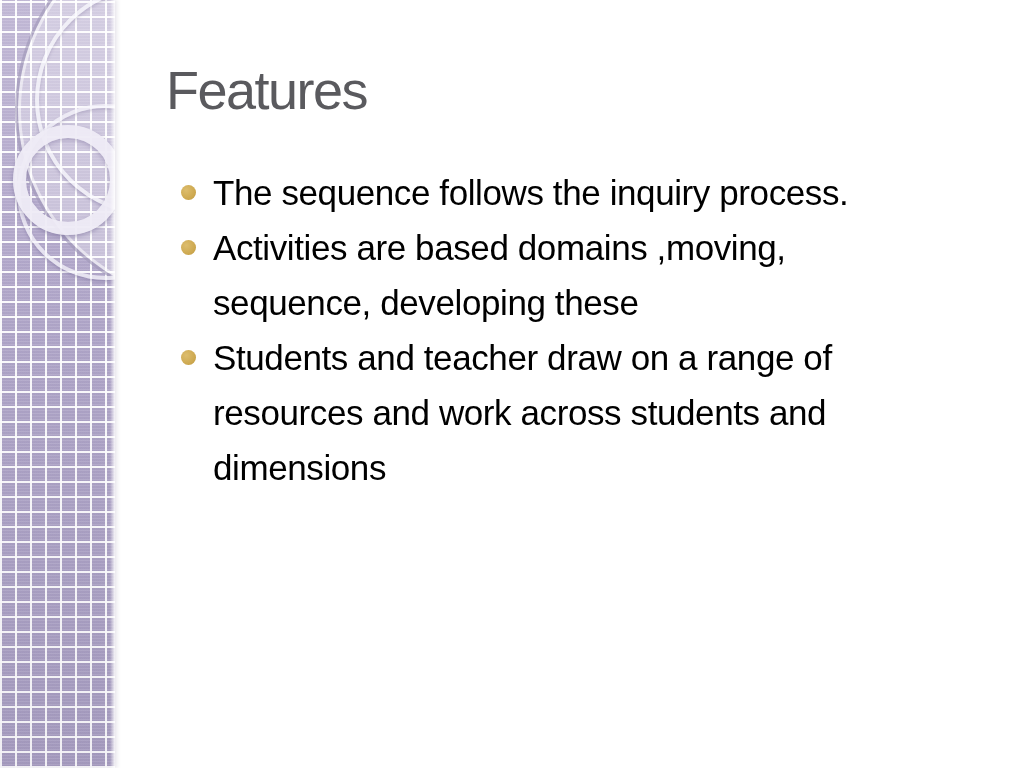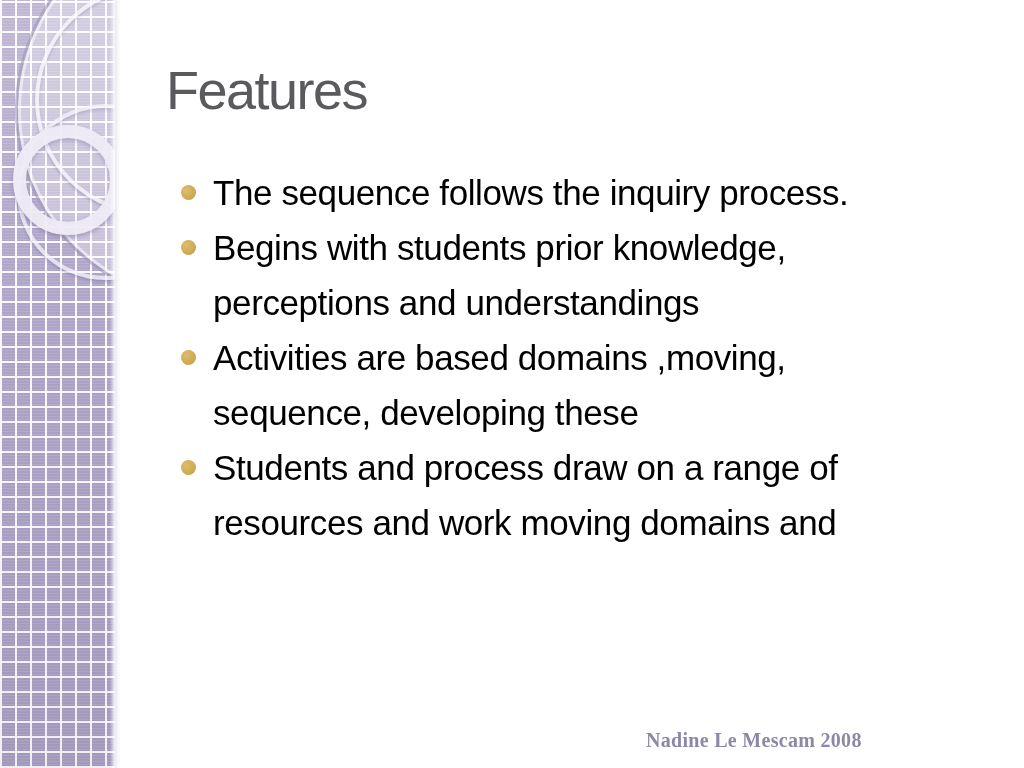--- a/index.html
+++ b/index.html
@@ -133,35 +133,30 @@
 
   <h1 class="title">Features</h1>
 
   <ul class="bullets">
 
     <li class="bullet-item">
       <span class="dot"></span>
       <span class="bullet-line">The sequence follows the inquiry process.</span>
     </li>
 
-    <li class="bullet-item">
-      <span class="dot"></span>
-      <span class="bullet-line">Begins with students prior knowledge,</span>
-      <span class="bullet-line">perceptions and understandings</span>
-    </li>
 
     <li class="bullet-item">
       <span class="dot"></span>
       <span class="bullet-line">Activities are based domains ,moving,</span>
       <span class="bullet-line">sequence, developing these</span>
     </li>
 
     <li class="bullet-item">
       <span class="dot"></span>
-      <span class="bullet-line">Students and process draw on a range of</span>
-      <span class="bullet-line">resources and work moving domains and</span>
+      <span class="bullet-line">Students and teacher draw on a range of</span>
+      <span class="bullet-line">resources and work across students and</span>
+      <span class="bullet-line">dimensions</span>
     </li>
 
   </ul>
 
-  <div class="footer">Nadine Le Mescam 2008</div>
 
 </div>
 
 </body></html>

